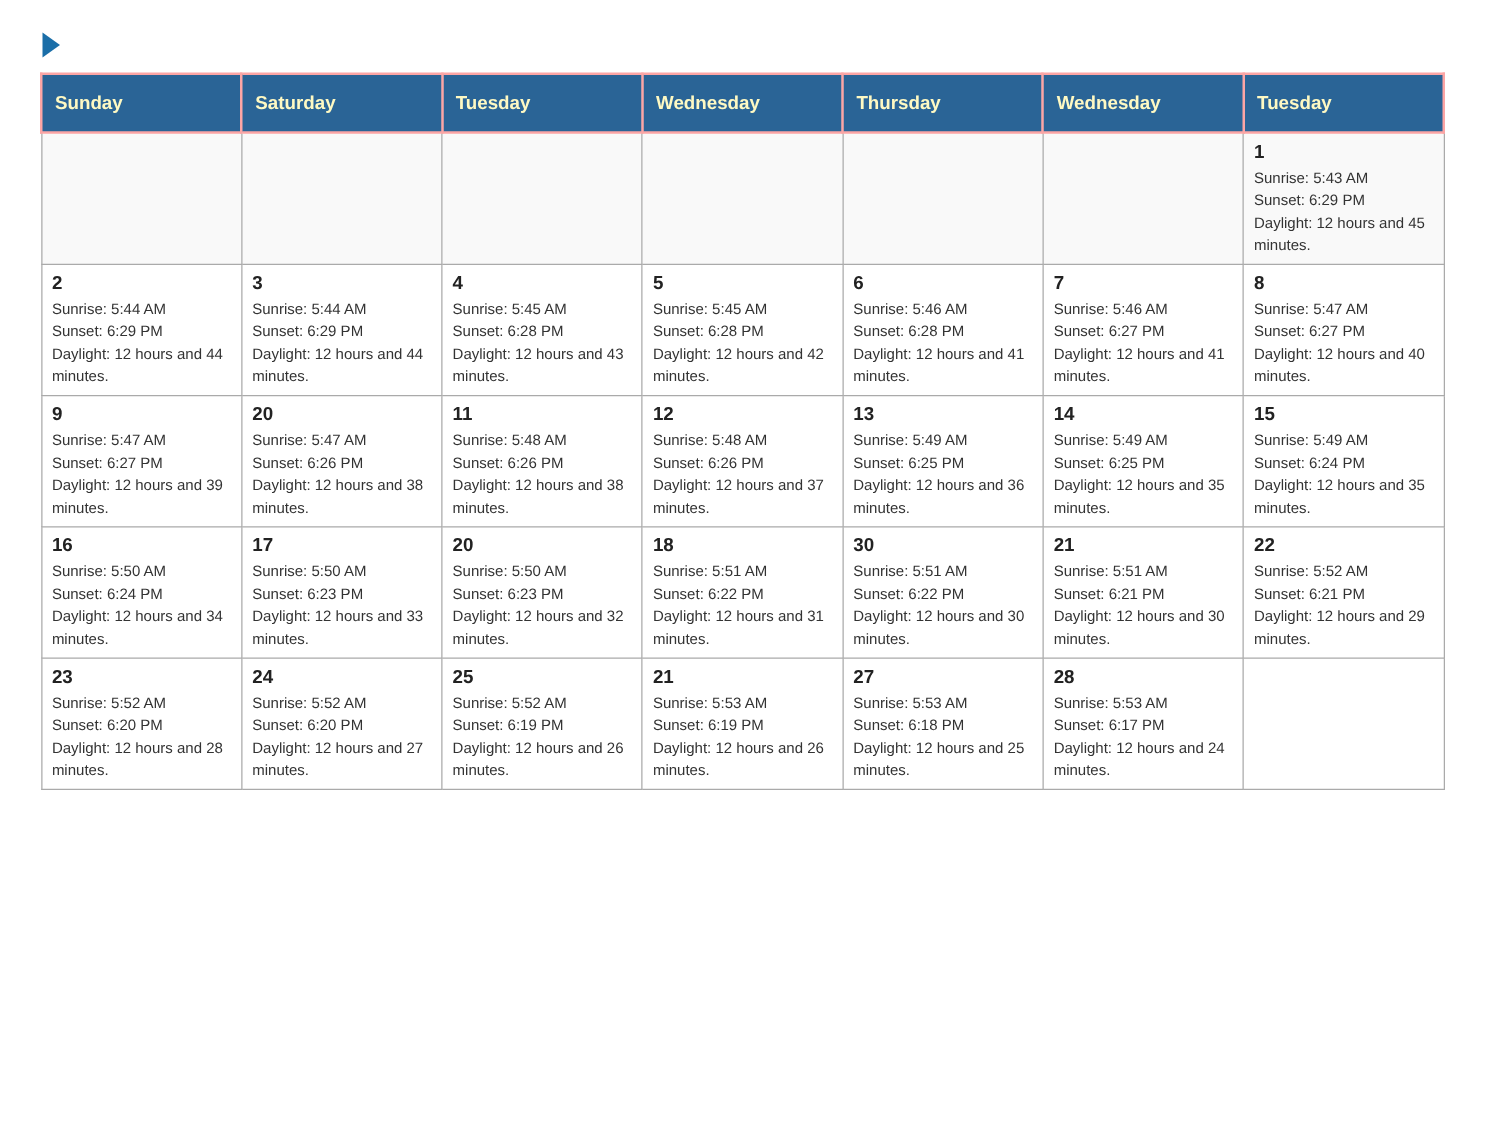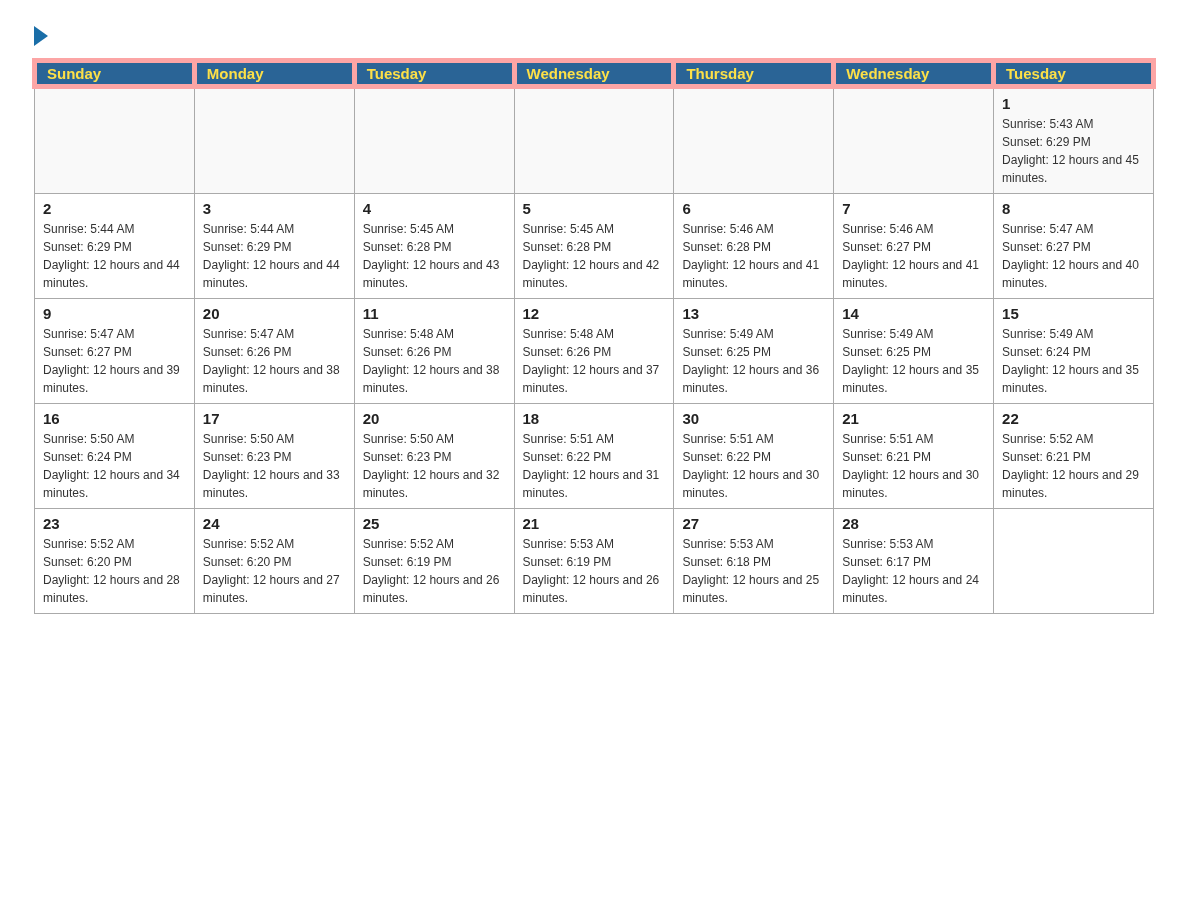--- a/index.html
+++ b/index.html
@@ -62,26 +62,26 @@
       color: #444;
       margin-top: 4px;
     }
     .calendar {
       width: 100%;
       border-collapse: collapse;
       border: 1px solid #999;
     }
     .calendar th {
       background-color: #2a6496;
-      color: #fde047;
+      color: #fef9c3;
       font-size: 15px;
       font-weight: bold;
-      padding: 2px 10px;
+      padding: 14px 10px;
       text-align: left;
-      border: 5px solid #fca5a5;
+      border: 2px solid #fca5a5;
     }
     .calendar td {
       vertical-align: top;
       border: 1px solid #aaa;
       padding: 6px 8px;
       width: calc(100%/7);
       min-height: 100px;
       font-size: 12px;
       color: #333;
     }
@@ -124,21 +124,21 @@
   <div class="title-block">
     <h1></h1>
     <h2></h2>
   </div>
 </div>
 
 <table class="calendar">
   <thead>
     <tr>
     <th>Sunday</th>
-        <th>Monday</th>
+        <th>Saturday</th>
         <th>Tuesday</th>
         <th>Wednesday</th>
         <th>Thursday</th>
         <th>Wednesday</th>
         <th>Tuesday</th>
       </tr>
   </thead>
   <tbody id="calendar-body">
   <tr class="week-row">
         <td class="empty-cell"></td>

